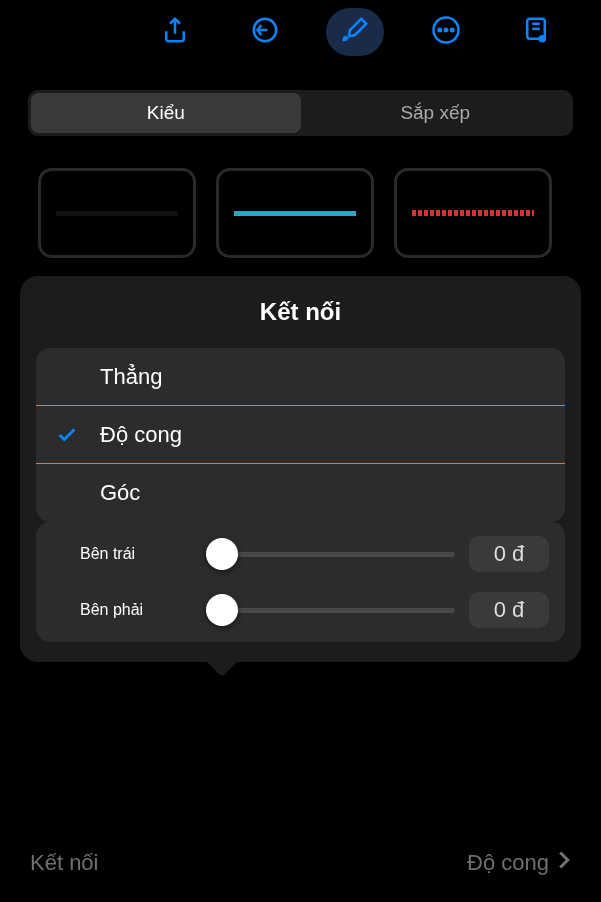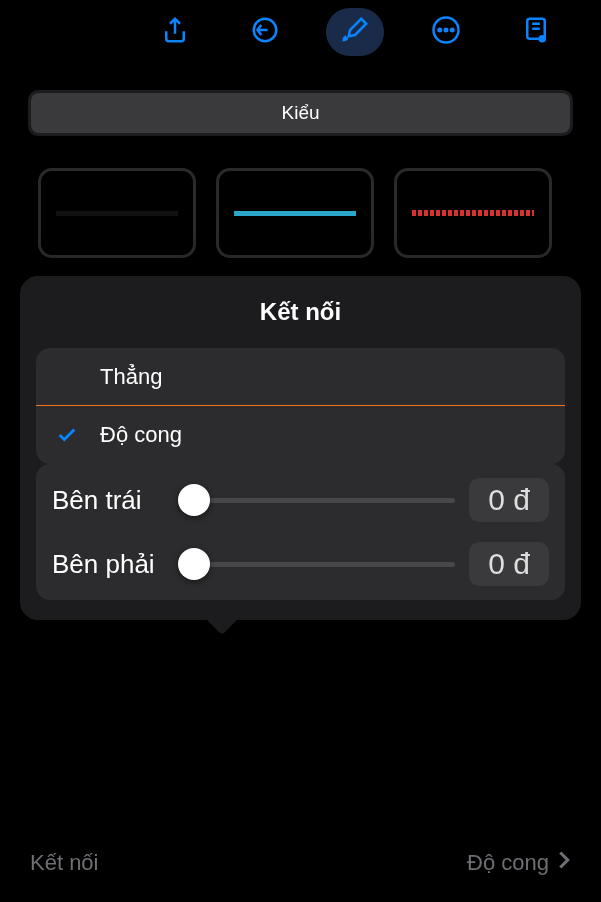--- a/index.html
+++ b/index.html
@@ -124,22 +124,23 @@
     padding: 4px 0;
   }
   .slider-row {
     display: flex;
     align-items: center;
     padding: 10px 16px;
     gap: 14px;
   }
   .slider-label {
     width: 112px;
-    font-size: 26px;
+    font-size: 16px;
     white-space: nowrap;
+    margin-left: 28px;
   }
   .slider-track {
     flex: 1;
     position: relative;
     height: 34px;
     display: flex;
     align-items: center;
   }
   .track-bg {
     width: 100%;
@@ -151,27 +152,27 @@
     position: absolute;
     left: 0;
     width: 32px;
     height: 32px;
     background: #fff;
     border-radius: 50%;
     box-shadow: 0 2px 6px rgba(0,0,0,0.5);
   }
   .slider-value {
     width: 80px;
-    height: 44px;
+    height: 36px;
     background: #3a3a3c;
     border-radius: 10px;
     display: flex;
     align-items: center;
     justify-content: center;
-    font-size: 30px;
+    font-size: 22px;
     color: #ddd;
   }
 
   
   .sheet-pointer {
     position: absolute;
     bottom: -10px;
     left: 190px;
     width: 24px;
     height: 24px;
@@ -243,20 +244,21 @@
           <rect x="5" y="3" width="14" height="16" rx="2"></rect>
           <path d="M9 7h6M9 11h6"></path>
           <circle cx="17" cy="19" r="3" fill="#0a84ff" stroke="none"></circle>
         </svg>
     </span>
   </div>
 </div>
 
 <div class="segmented">
   <div class="seg-item selected">Kiểu</div>
+  <div class="seg-item">Sắp xếp</div>
 </div>
 
 <div class="preset-row">
   <div class="preset">
     <div class="line" style="background:#111"></div>
   </div>
   <div class="preset">
     <div class="line" style="background:#2aa6c9"></div>
   </div>
   <div class="preset">
@@ -284,20 +286,24 @@
       <span class="check-col"></span>
       <span>Thẳng</span>
     </div>
     <div class="option">
       <span class="check-col">
         <svg viewBox="0 0 24 24" fill="none" stroke="#0a84ff" stroke-width="3">
             <path d="M4 12l5 5L20 6"></path>
           </svg>
       </span>
       <span>Độ cong</span>
+    </div>
+    <div class="option">
+      <span class="check-col"></span>
+      <span>Góc</span>
     </div>
   </div>
 
 
   <div class="slider-group">
     <div class="slider-row">
       <div class="slider-label">Bên trái</div>
       <div class="slider-track">
         <div class="track-bg"></div>
         <div class="slider-thumb"></div>

